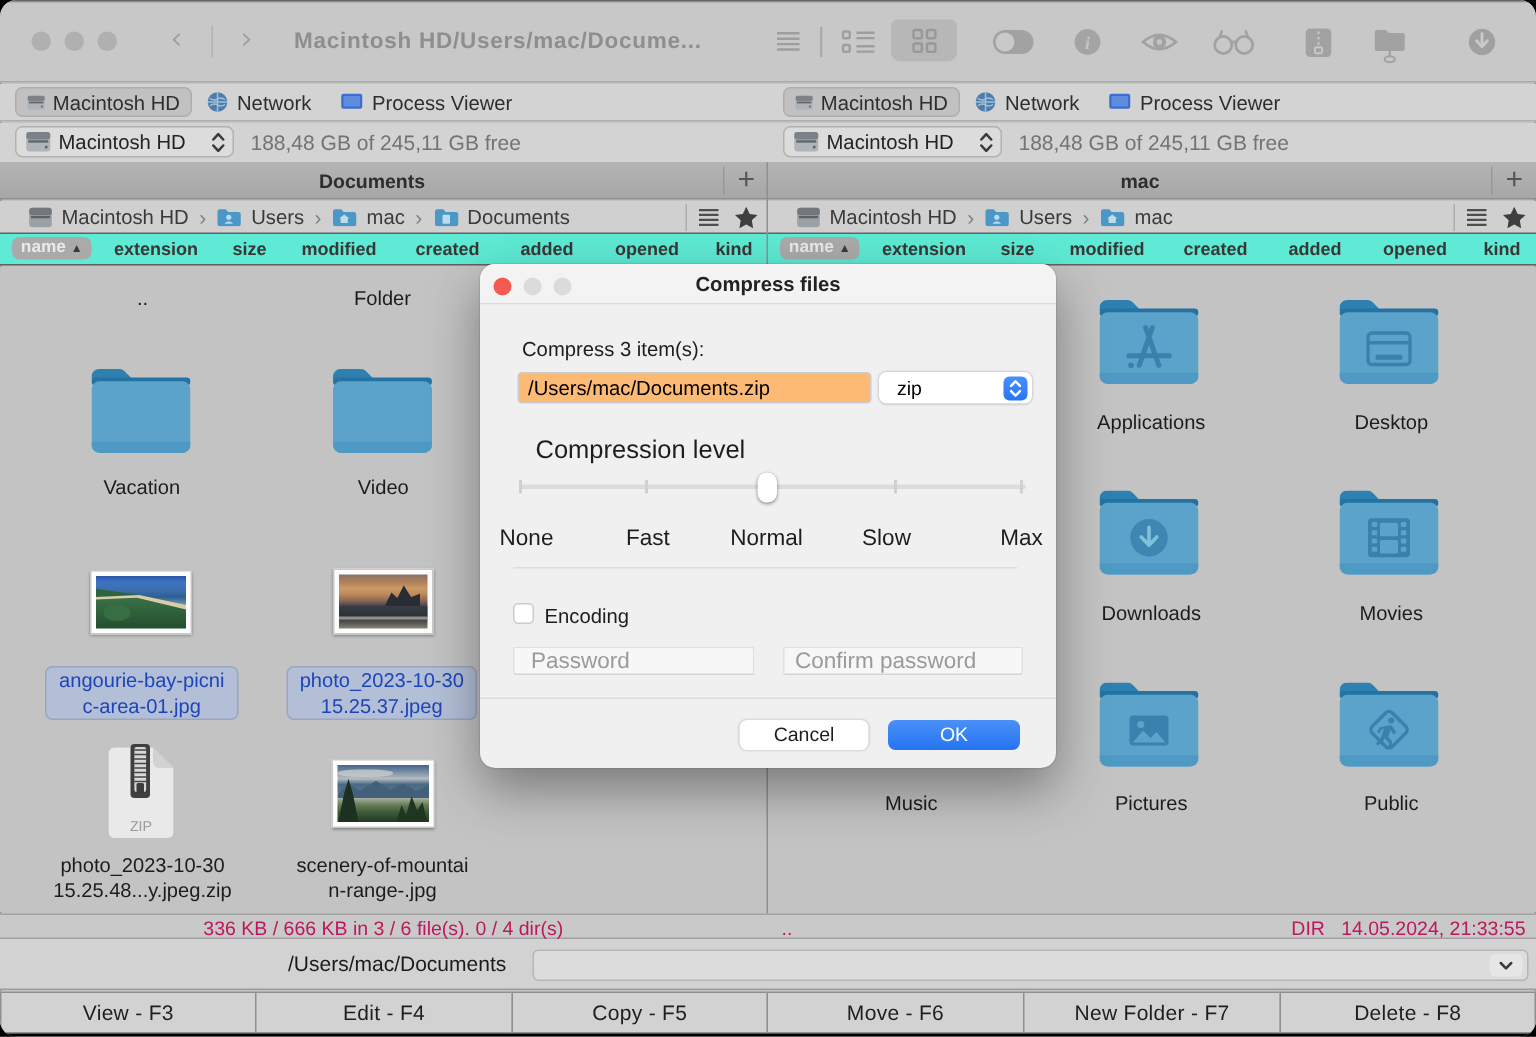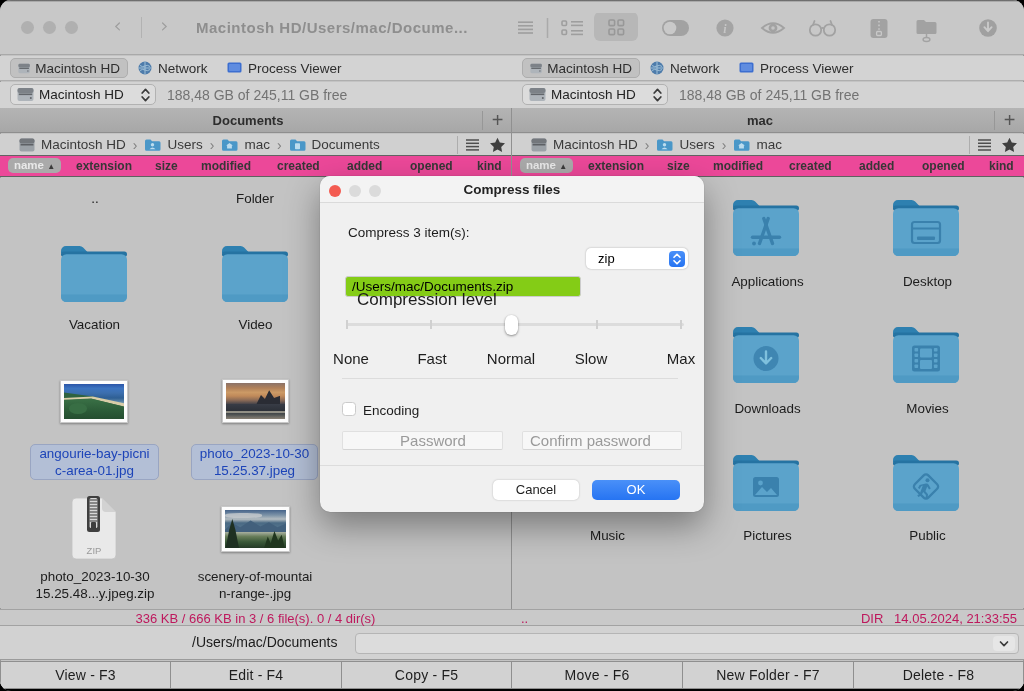--- a/index.html
+++ b/index.html
@@ -40,21 +40,21 @@
              text-align:center; line-height:18px; font-weight:300;}
   
   .crumb { top:134px; width:512px; height:22px; background:#d0d0d0;
            border-bottom:1px solid #636363; font-size:13.5px; color:#3a3a3a;
            display:flex; align-items:center; }
   .crumb .sep { color:#808080; margin:0 7px; font-size:14px; }
   .crumb .ic { margin-right:6px; }
   .crumbright { position:absolute; right:0; top:2px; height:18px; display:flex;
                 align-items:center; border-left:1px solid #adadad; padding-left:7px; }
   
-  .colhead { top:156px; width:512px; height:21px; background:#ec4899;
+  .colhead { top:156px; width:512px; height:21px; background:#5eead4;
              border-bottom:1px solid #606060; font-size:12px; color:#373737;
              font-weight:bold; }
   .colhead span { position:absolute; top:3px; }
   .namechip { position:absolute; left:8px; top:2px; width:53px; height:15px;
               background:#aaaaaa; border-radius:5px; color:#e9e9e9;
               font-size:11.5px; text-align:center; line-height:14px; font-weight:bold;}
   .namechip i { font-style:normal; color:#3a3a3a; font-size:8px; }
   
   #filearea { top:178px; left:0; width:1024px; height:430px; background:#c3c3c3; }
   #vdiv { position:absolute; left:511px; top:108px; width:1px; height:517px; background:#909090; }
@@ -86,22 +86,22 @@
   #dialog { position:absolute; left:320px; top:176px; width:384px; height:336px;
             background:#f0f0f0; border-radius:10px;
             box-shadow:0 14px 34px rgba(0,0,0,.38), 0 0 1px rgba(0,0,0,.4); }
   #dtitle { position:absolute; left:0; top:0; width:100%; height:27px;
             background:#f3f3f3; border-bottom:1px solid #dadada;
             border-radius:10px 10px 0 0; }
   #dtitle .t { position:absolute; width:100%; top:6px; text-align:center;
                font-size:13.5px; font-weight:bold; color:#222; }
   .dtl { position:absolute; top:9px; width:12px; height:12px; border-radius:50%; }
   .dlabel { position:absolute; font-size:13.5px; color:#1d1d1d; }
-  .dinput { position:absolute; background:#84cc16; border:1px solid #cccccc;
-            border-radius:3px; font-size:13.5px; color:#000;margin-top:28px; }
+  .dinput { position:absolute; background:#fdba74; border:1px solid #cccccc;
+            border-radius:3px; font-size:13.5px; color:#000; }
   .pwinput { position:absolute; background:#f7f7f7; border:1px solid #e0e0e0;
              border-bottom-color:#d4d4d4; border-radius:2px; font-size:15px; color:#9a9a9a; }
   .dsep { position:absolute; height:1px; background:#dcdcdc; }
   .slab { position:absolute; top:174px; transform:translateX(-50%);
           font-size:15px; color:#1d1d1d; }
   #okbtn { position:absolute; left:272px; top:304px; width:88px; height:20px;
            background:linear-gradient(#4a90f8,#2674f2); border-radius:5px;
            color:#fff; font-size:13px; text-align:center; line-height:20px; }
   #cancelbtn { position:absolute; left:173px; top:304px; width:86px; height:20px;
            background:#ffffff; border-radius:5px; box-shadow:0 0 2px rgba(0,0,0,.25);
@@ -548,19 +548,19 @@
     </div>
     <div id="sthumb"></div>
     <div class="slab" style="left:31px;">None</div>
     <div class="slab" style="left:112px;">Fast</div>
     <div class="slab" style="left:191px;">Normal</div>
     <div class="slab" style="left:271px;">Slow</div>
     <div class="slab" style="left:361px;">Max</div>
     <div class="dsep" style="left:22px; top:202px; width:336px;"></div>
     <div id="checkbox"></div>
     <div class="dlabel" style="left:43px; top:227px;">Encoding</div>
-    <div class="pwinput" style="left:22px; top:255px; width:161px; height:19px; line-height:17px; padding-left:21px;text-align:center;">Password</div>
+    <div class="pwinput" style="left:22px; top:255px; width:161px; height:19px; line-height:17px; padding-left:11px;">Password</div>
     <div class="pwinput" style="left:202px; top:255px; width:160px; height:19px; line-height:17px; padding-left:7px;">Confirm password</div>
     <div class="dsep" style="left:0; top:289px; width:384px;"></div>
     <div id="cancelbtn">Cancel</div>
     <div id="okbtn">OK</div>
   </div>
 </div>
 
 </body></html>

